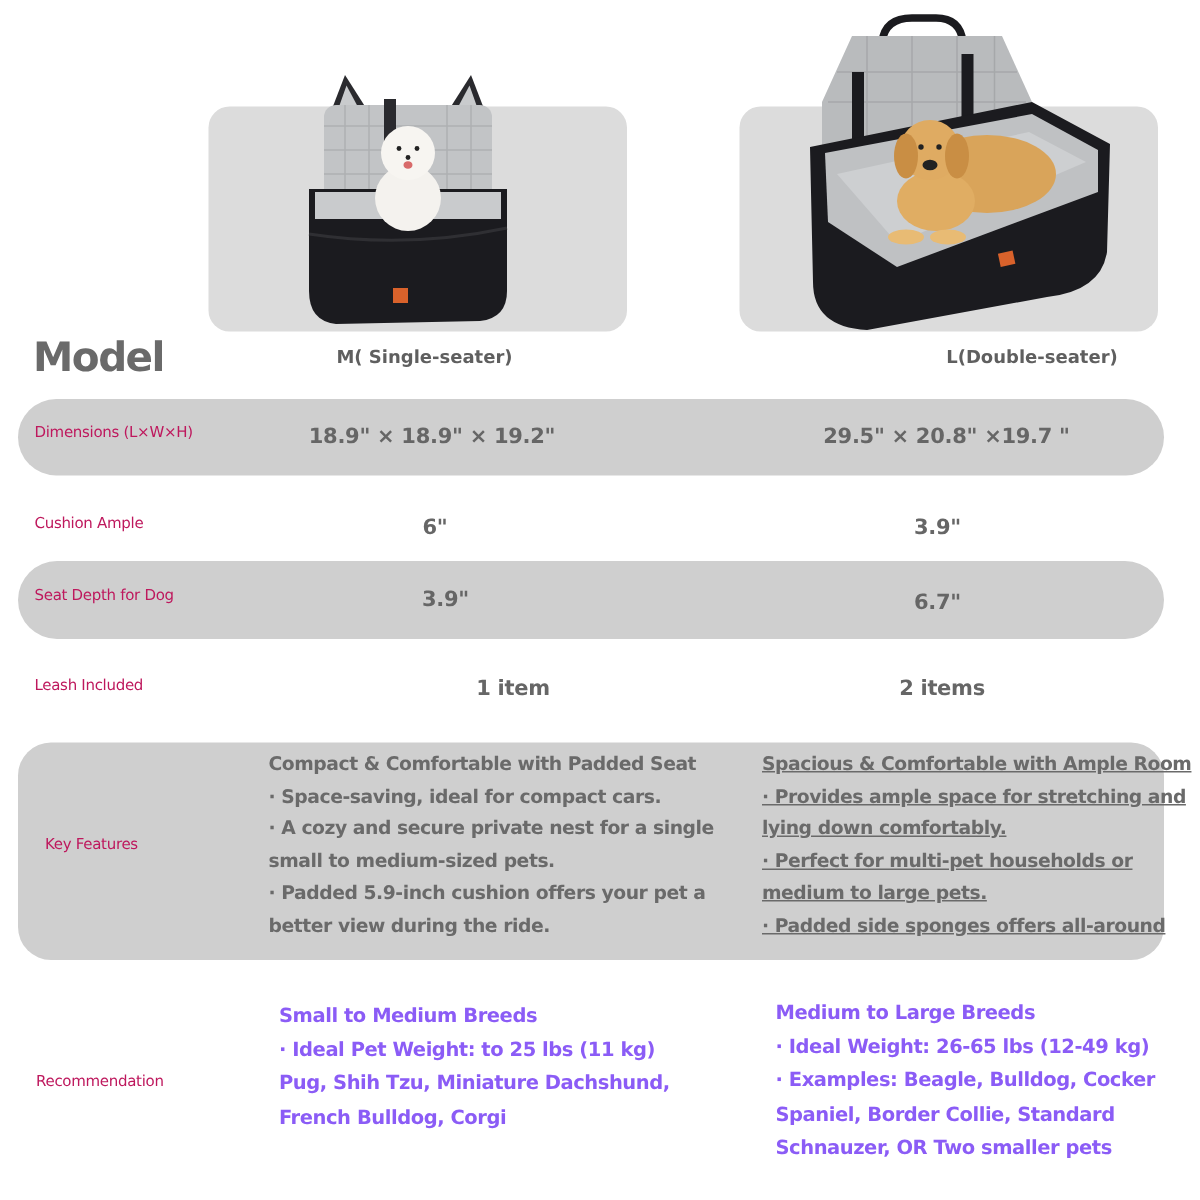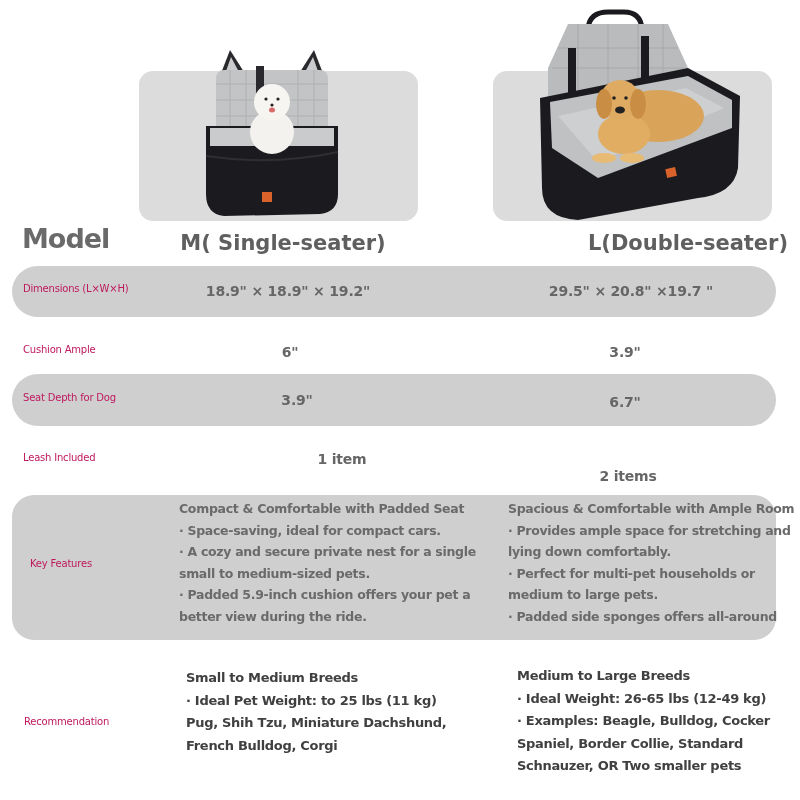--- a/index.html
+++ b/index.html
@@ -6,25 +6,25 @@
   html, body { width: 800px; height: 800px; background: #ffffff; overflow: hidden; }
   body { position: relative; font-family: "DejaVu Sans", sans-serif; color: #666666; }
 
   .img-panel { position: absolute; top: 71px; width: 279px; height: 150px; background: #dcdcdc; border-radius: 14px; }
   .product { position: absolute; }
 
   .band { position: absolute; left: 12px; width: 764px; background: #cfcfcf; border-radius: 26px; }
   .label { position: absolute; font-size: 10px; font-weight: normal; color: #be185d; white-space: nowrap; letter-spacing: -0.2px; }
   .val { position: absolute; font-size: 14px; font-weight: bold; color: #666; white-space: nowrap; transform: translateX(-50%); letter-spacing: -0.2px; }
   .model-title { position: absolute; left: 22px; top: 223px; font-size: 27px; font-weight: bold; color: #6a6a6a; letter-spacing: -1px; }
-  .col-head { position: absolute; top: 231px; font-size: 21px; font-weight: bold; color: #5f5f5f; white-space: nowrap; transform: translateX(-50%); }
+  .col-head { position: absolute; top: 231px; font-size: 12px; font-weight: bold; color: #5f5f5f; white-space: nowrap; transform: translateX(-50%); }
 
   .feat { position: absolute; font-size: 12.5px; font-weight: bold; color: #6a6a6a; line-height: 21.5px; letter-spacing: -0.3px; }
   .feat div { white-space: nowrap; }
-  .rec { position: absolute; font-size: 13px; font-weight: bold; color: #404040; line-height: 22.5px; letter-spacing: -0.3px; }
+  .rec { position: absolute; font-size: 13px; font-weight: bold; color: #8b5cf6; line-height: 22.5px; letter-spacing: -0.3px; }
   .rec div { white-space: nowrap; }
 </style>
 </head>
 <body>
 
 <div class="img-panel" style="left:139px;"></div>
 <div class="img-panel" style="left:493px;"></div>
 
 <svg class="product" style="left:200px; top:44px;" width="145" height="176" viewBox="0 0 145 176">
 
@@ -95,32 +95,32 @@
 <div class="label" style="left:23px; top:344px;">Cushion Ample</div>
 <div class="val" style="left:290px; top:344px;">6"</div>
 <div class="val" style="left:625px; top:344px;">3.9"</div>
 
 <div class="label" style="left:23px; top:392px;">Seat Depth for Dog</div>
 <div class="val" style="left:297px; top:392px;">3.9"</div>
 <div class="val" style="left:625px; top:394px;">6.7"</div>
 
 <div class="label" style="left:23px; top:452px;">Leash Included</div>
 <div class="val" style="left:298px; top:451px;margin-left:44px;">1 item</div>
-<div class="val" style="left:628px; top:451px;margin-top:17px;">2 items</div>
+<div class="val" style="left:628px; top:451px;">2 items</div>
 
 <div class="label" style="left:30px; top:558px;">Key Features</div>
 <div class="feat" style="left:179px; top:498px;">
   <div>Compact &amp; Comfortable with Padded Seat</div>
   <div> ·  Space-saving, ideal for compact cars.</div>
   <div> ·  A cozy and secure private nest for a single</div>
   <div>small to medium-sized pets.</div>
   <div> ·  Padded 5.9-inch cushion offers your pet a</div>
   <div>better view during the ride.</div>
 </div>
-<div class="feat" style="left:508px; top:498px;">
+<div class="feat" style="left:508px; top:498px;text-decoration:underline;">
   <div>Spacious &amp; Comfortable with Ample Room</div>
   <div> ·  Provides ample space for stretching and</div>
   <div>lying down comfortably.</div>
   <div> ·  Perfect for multi-pet households or</div>
   <div>medium to large pets.</div>
   <div> ·  Padded side sponges offers all-around</div>
 </div>
 
 <div class="label" style="left:24px; top:716px;">Recommendation</div>
 <div class="rec" style="left:186px; top:667px;">

